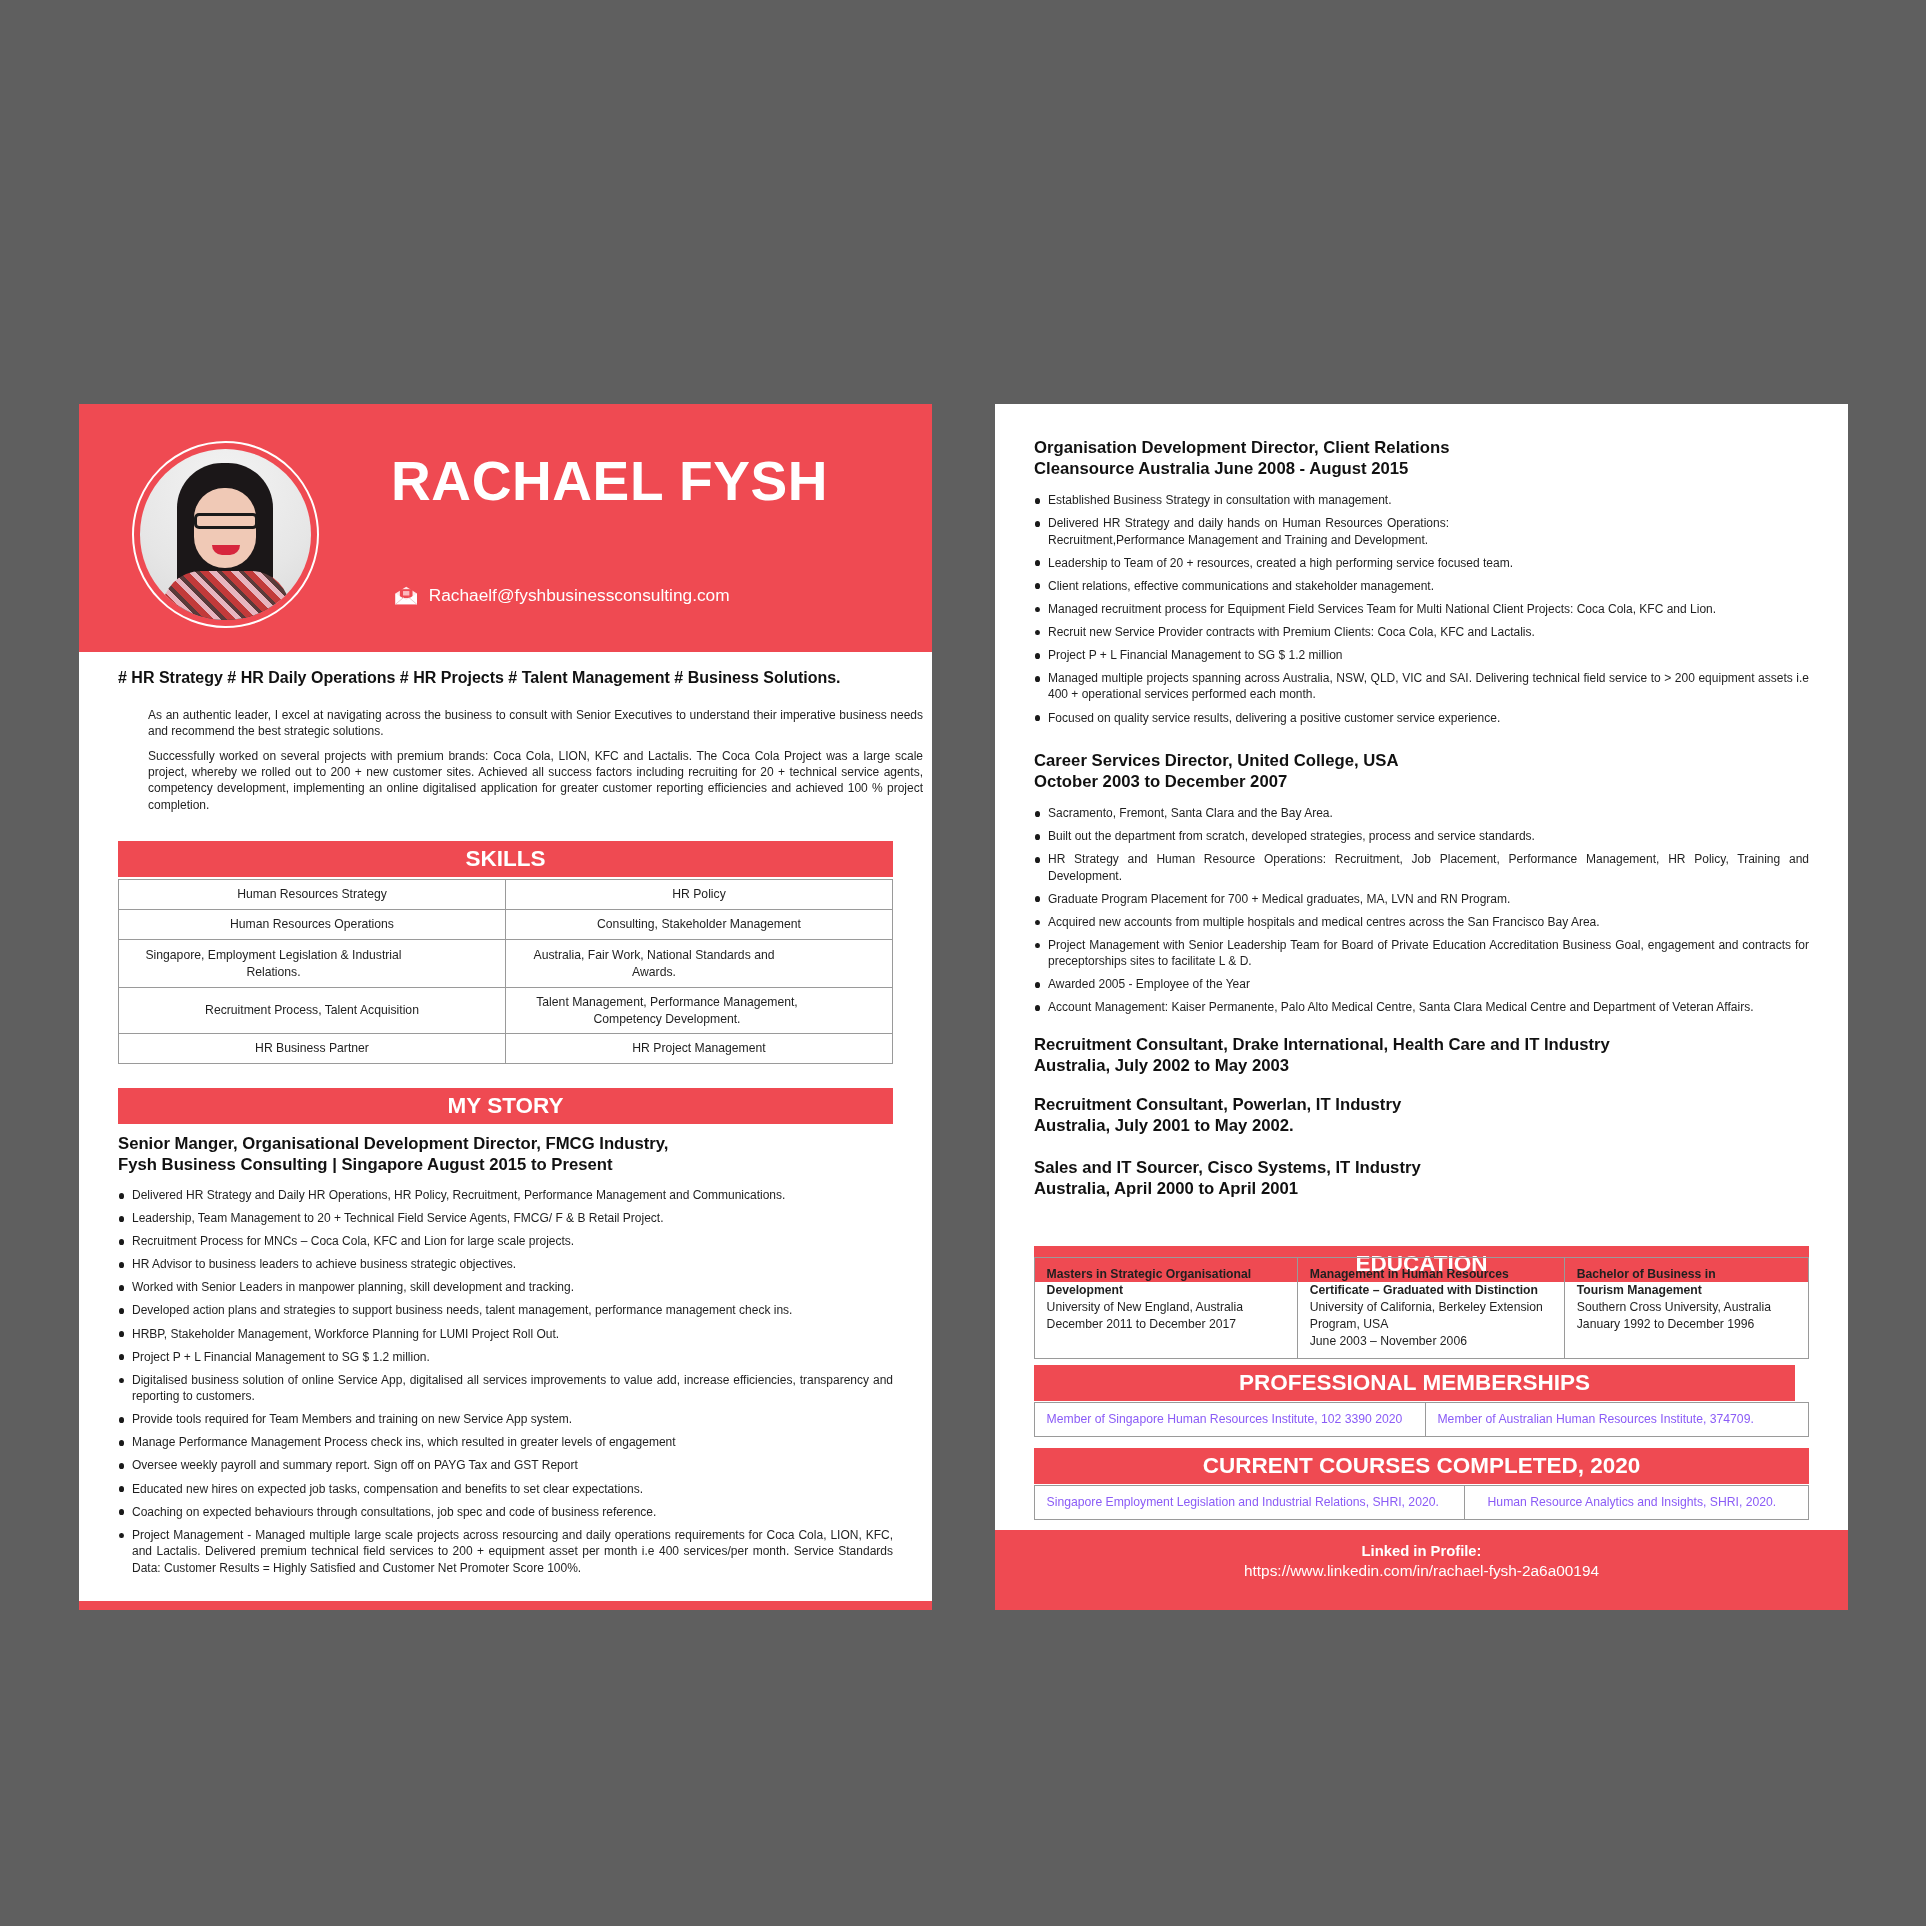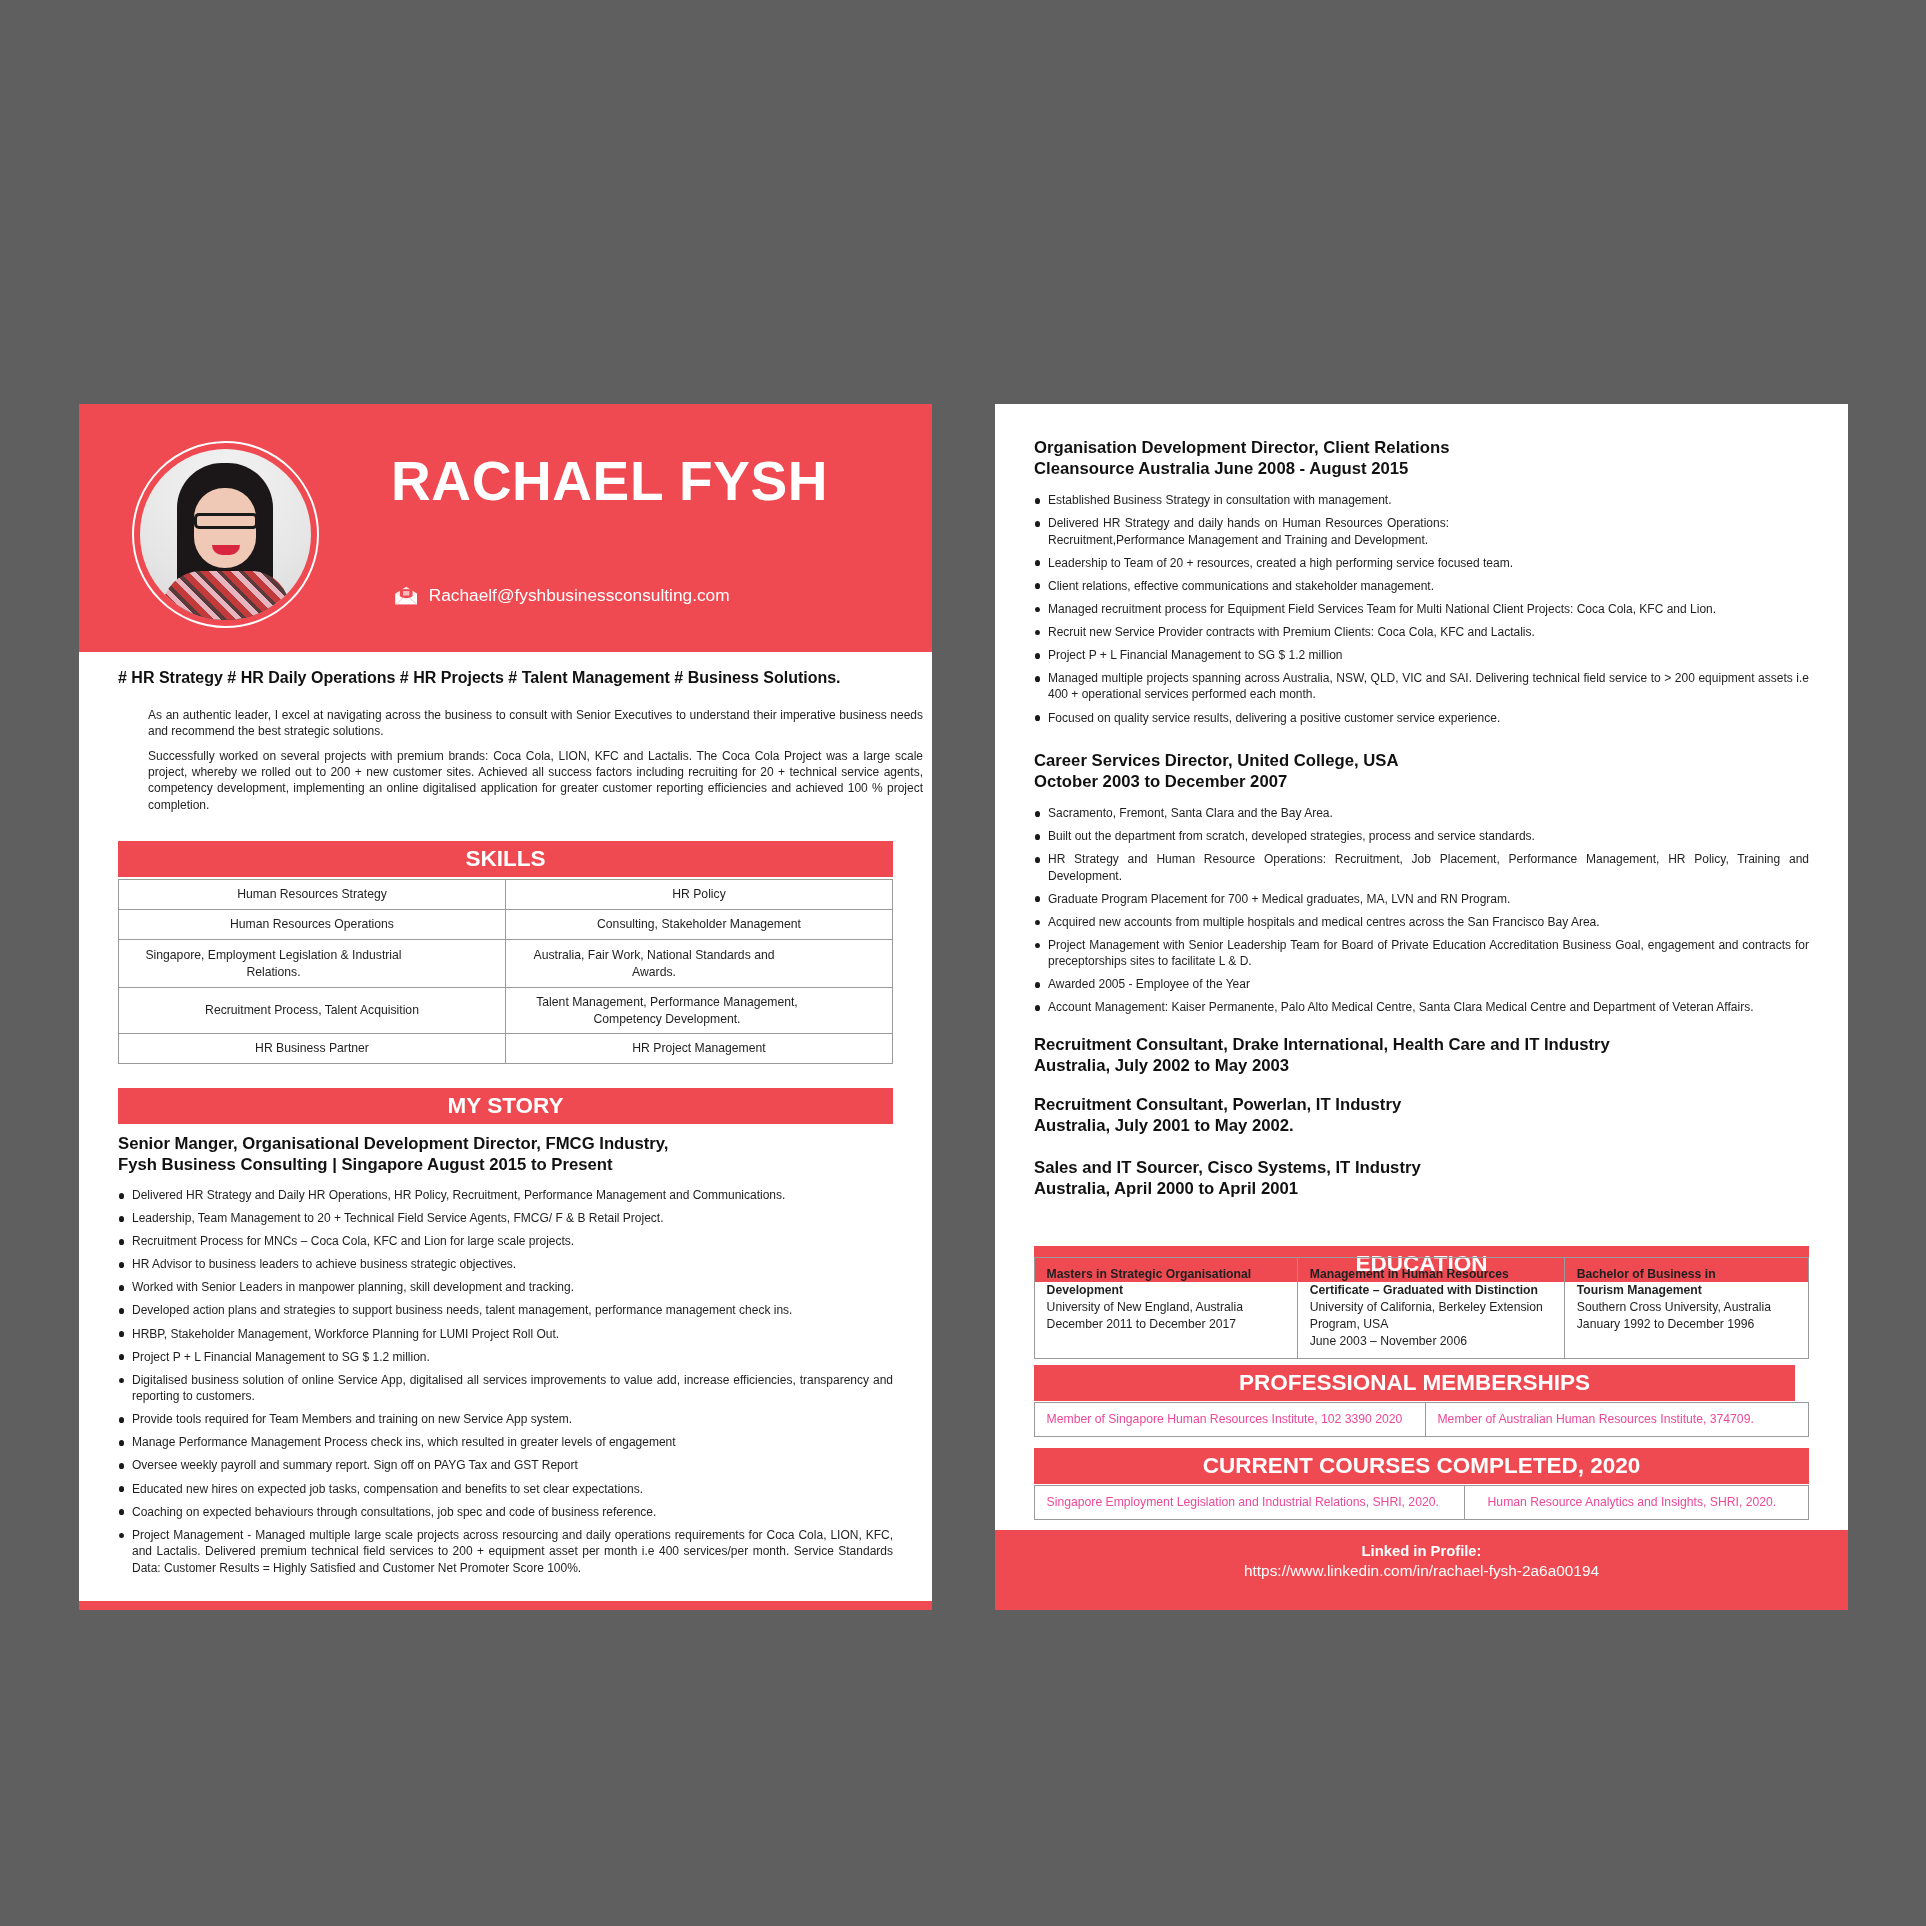--- a/index.html
+++ b/index.html
@@ -42,21 +42,21 @@
   .bullets { position: absolute; list-style: none; font-size: 12px; line-height: 16.4px; color: #1f1f1f; text-align: justify; }
   .bullets li { position: relative; padding-left: 14px; margin-bottom: 6.7px; }
   .bullets li::before { content: ""; position: absolute; left: 1.3px; top: 5.8px; width: 5.1px; height: 5.8px; border-radius: 50%; background: #1a1a1a; }
 
   .footer-strip { position: absolute; left: 0; top: 1197px; width: 853px; height: 9.6px; background: #ef4a52; }
 
   
   .edu-table, .mem-table, .course-table { position: absolute; left: 39px; width: 775px; border-collapse: collapse; }
   .edu-table td { border: 1.3px solid #9a9a9a; border-top: 0; vertical-align: top; font-size: 12.2px; line-height: 16.7px; padding: 7.7px 11.6px 9px 11.6px; color: #1f1f1f; }
   .edu-table .deg { font-weight: 700; }
-  .mem-table td, .course-table td { border: 1.3px solid #9a9a9a; border-top: 0; font-size: 12.2px; line-height: 16.7px; padding: 7.7px 11.6px; color: #ec4899; }
+  .mem-table td, .course-table td { border: 1.3px solid #9a9a9a; border-top: 0; font-size: 12.2px; line-height: 16.7px; padding: 7.7px 11.6px; color: #8b5cf6; }
   .linkedin { position: absolute; left: 0; top: 1126px; width: 853px; height: 80px; background: #ef4a52; color: #fff; text-align: center; }
   .linkedin .lbl { margin-top: 13px; font-weight: 700; font-size: 14.8px; }
   .linkedin .url { margin-top: 2.6px; font-size: 15.4px; }
 </style>
 </head>
 <body>
 
 <div class="page" id="page1">
 
   <div class="hero">

